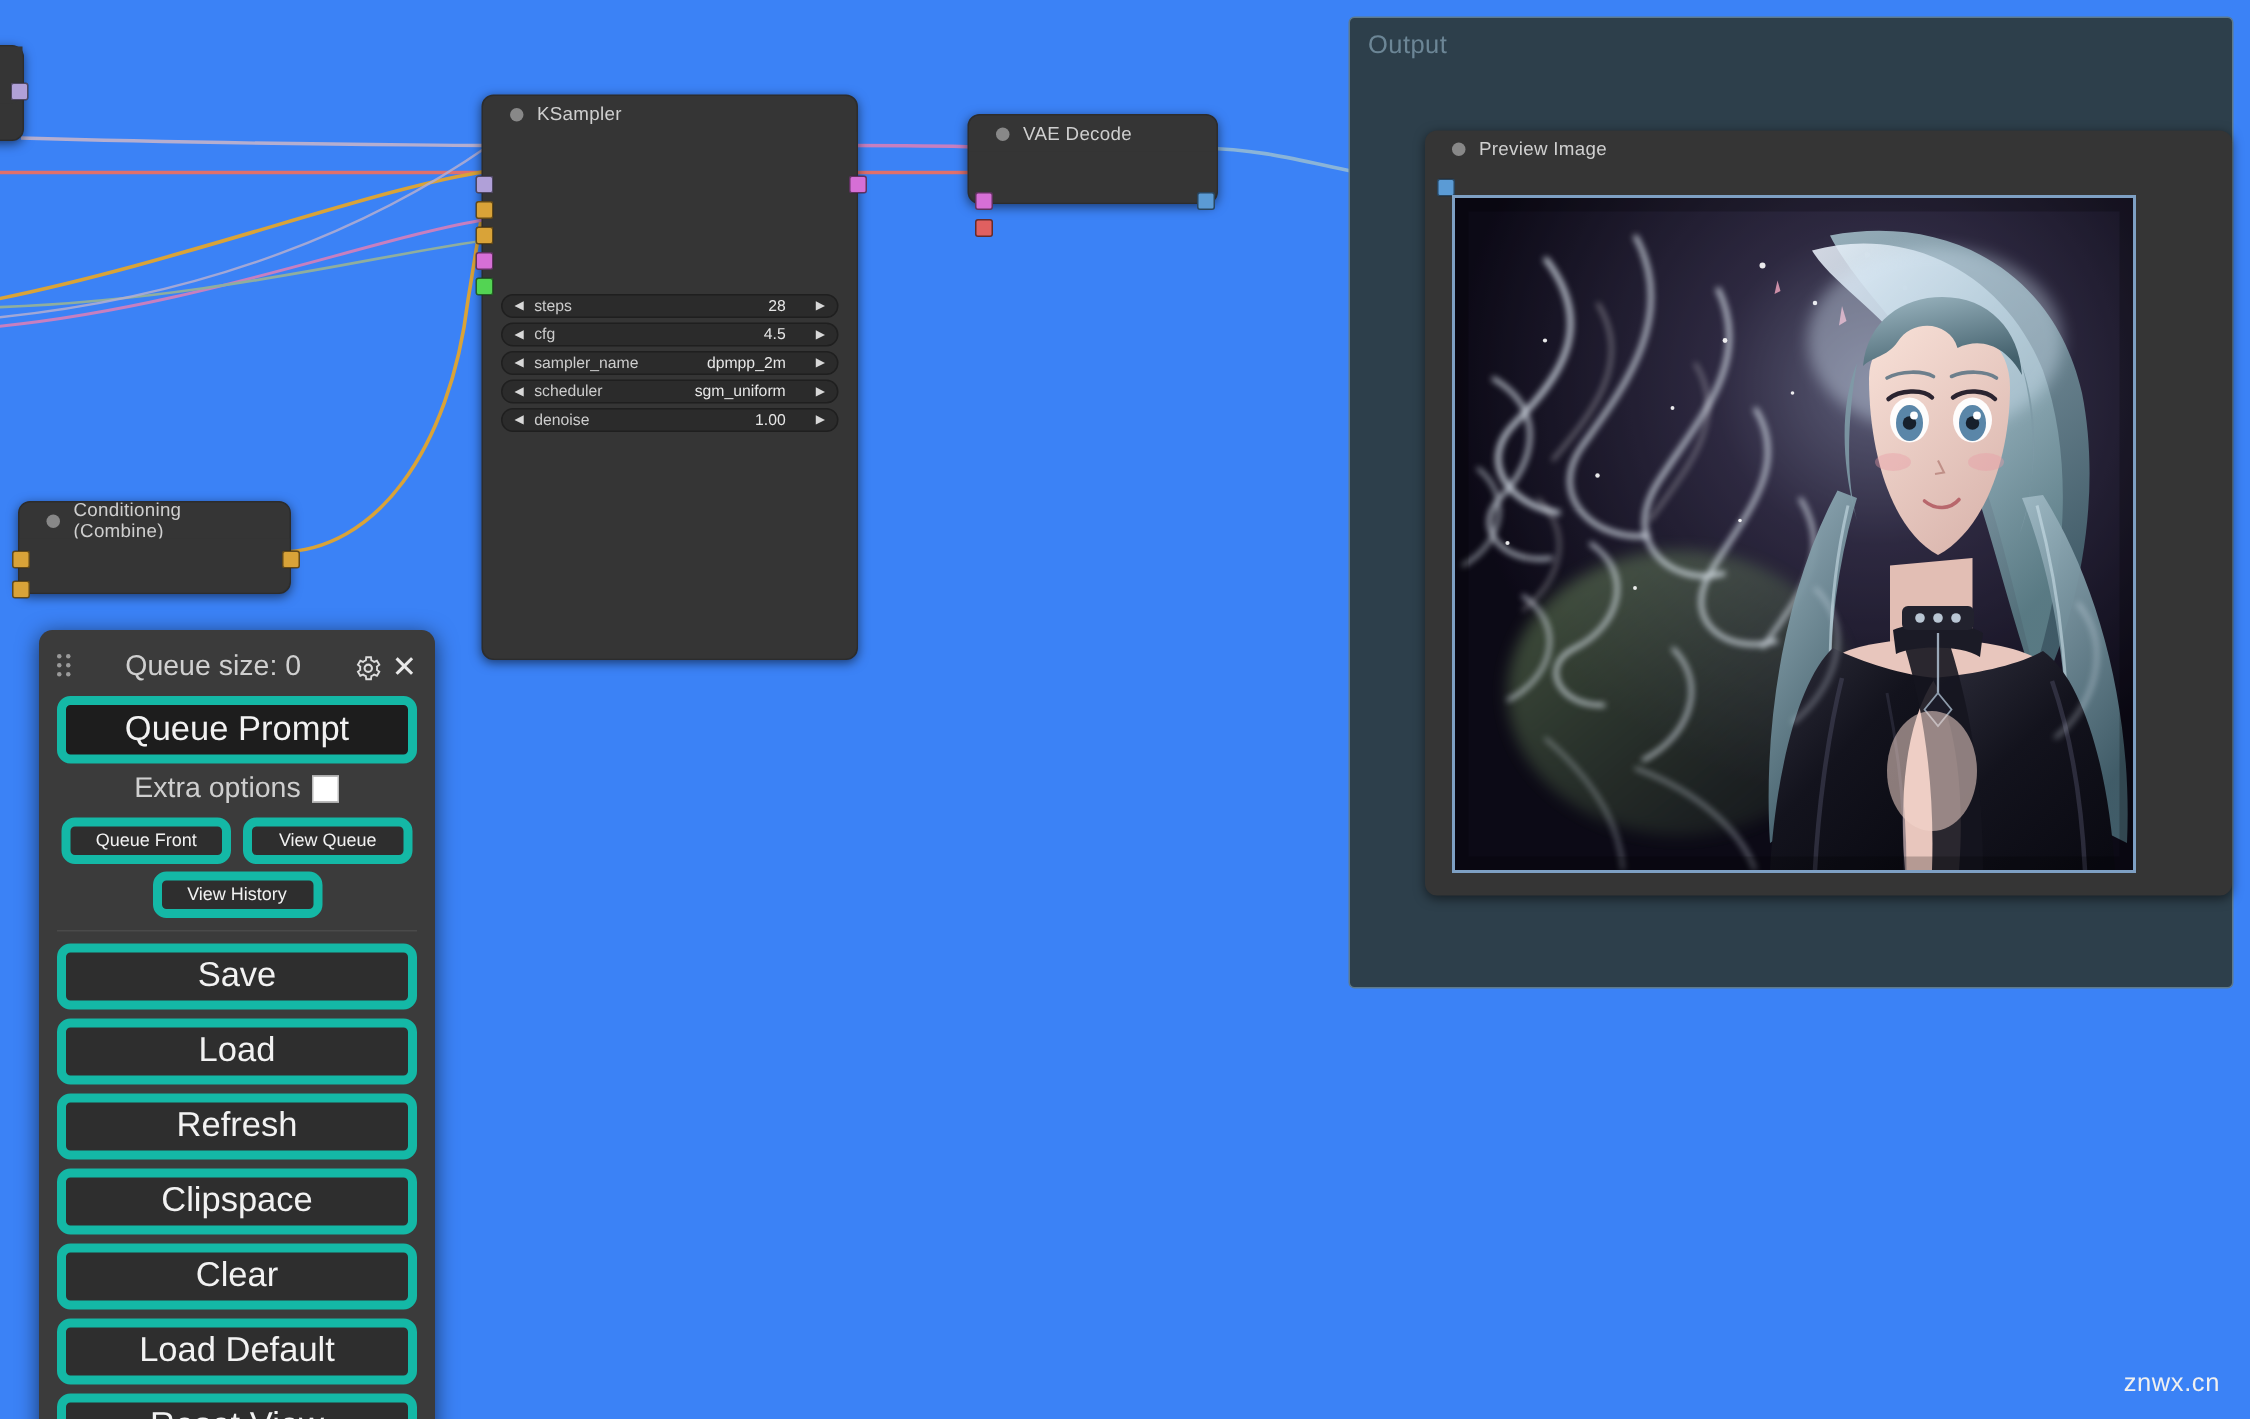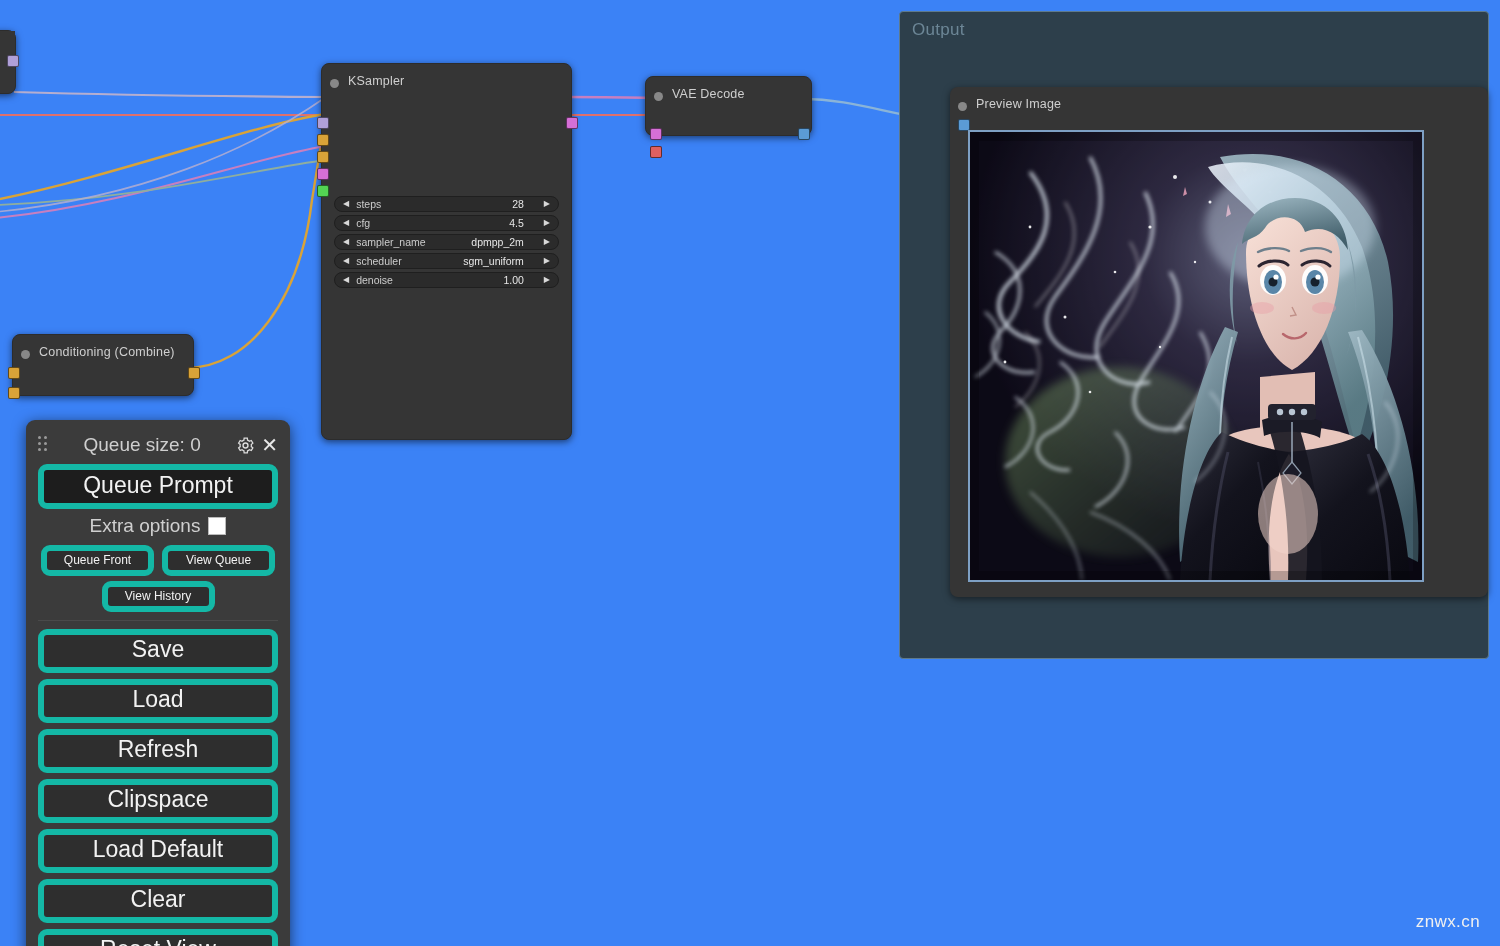--- a/index.html
+++ b/index.html
@@ -9,22 +9,22 @@
     background:#222222;color:#ddd;
   }
   .canvas{position:absolute;inset:0;background:#3b82f6;}
 
   
   .links{position:absolute;left:0;top:0;width:1500px;height:946px;pointer-events:none;}
 
   
   .node{position:absolute;background:#353535;border-radius:8px;
         box-shadow:0 2px 7px rgba(0,0,0,.55);border:1px solid #2c2c2c;}
-  .node-title{height:24px;display:flex;align-items:flex-end;gap:9px;
-              padding:0 8px;font-size:12.5px;color:#cfcfcf;letter-spacing:.2px;}
+  .node-title{height:24px;display:flex;align-items:center;gap:9px;
+              padding:0 18px;font-size:12.5px;color:#cfcfcf;letter-spacing:.2px;}
   .node-dot{width:9px;height:9px;border-radius:50%;background:#888;flex:0 0 auto;}
   .node-body{position:relative;background:#353535;border-radius:0 0 8px 8px;
              height:calc(100% - 24px);}
 
   
   .slot{position:absolute;width:10px;height:10px;border:1px solid rgba(0,0,0,.55);}
   .slot.round{border-radius:2px;}
 
   
   .widget{position:absolute;left:12px;right:12px;height:16px;background:#2b2b2b;
@@ -380,19 +380,19 @@
       <button class="btn btn-small w">View Queue</button>
     </div>
     <button class="btn btn-small center">View History</button>
 
     <div class="divider"></div>
 
     <button class="btn btn-big">Save</button>
     <button class="btn btn-big">Load</button>
     <button class="btn btn-big">Refresh</button>
     <button class="btn btn-big">Clipspace</button>
+    <button class="btn btn-big">Clear</button>
     <button class="btn btn-big">Load Default</button>
-    <button class="btn btn-big">Clear</button>
     <button class="btn btn-big">Reset View</button>
   </div>
 
   <div class="watermark">znwx.cn</div>
 </div>
 
 </body></html>

